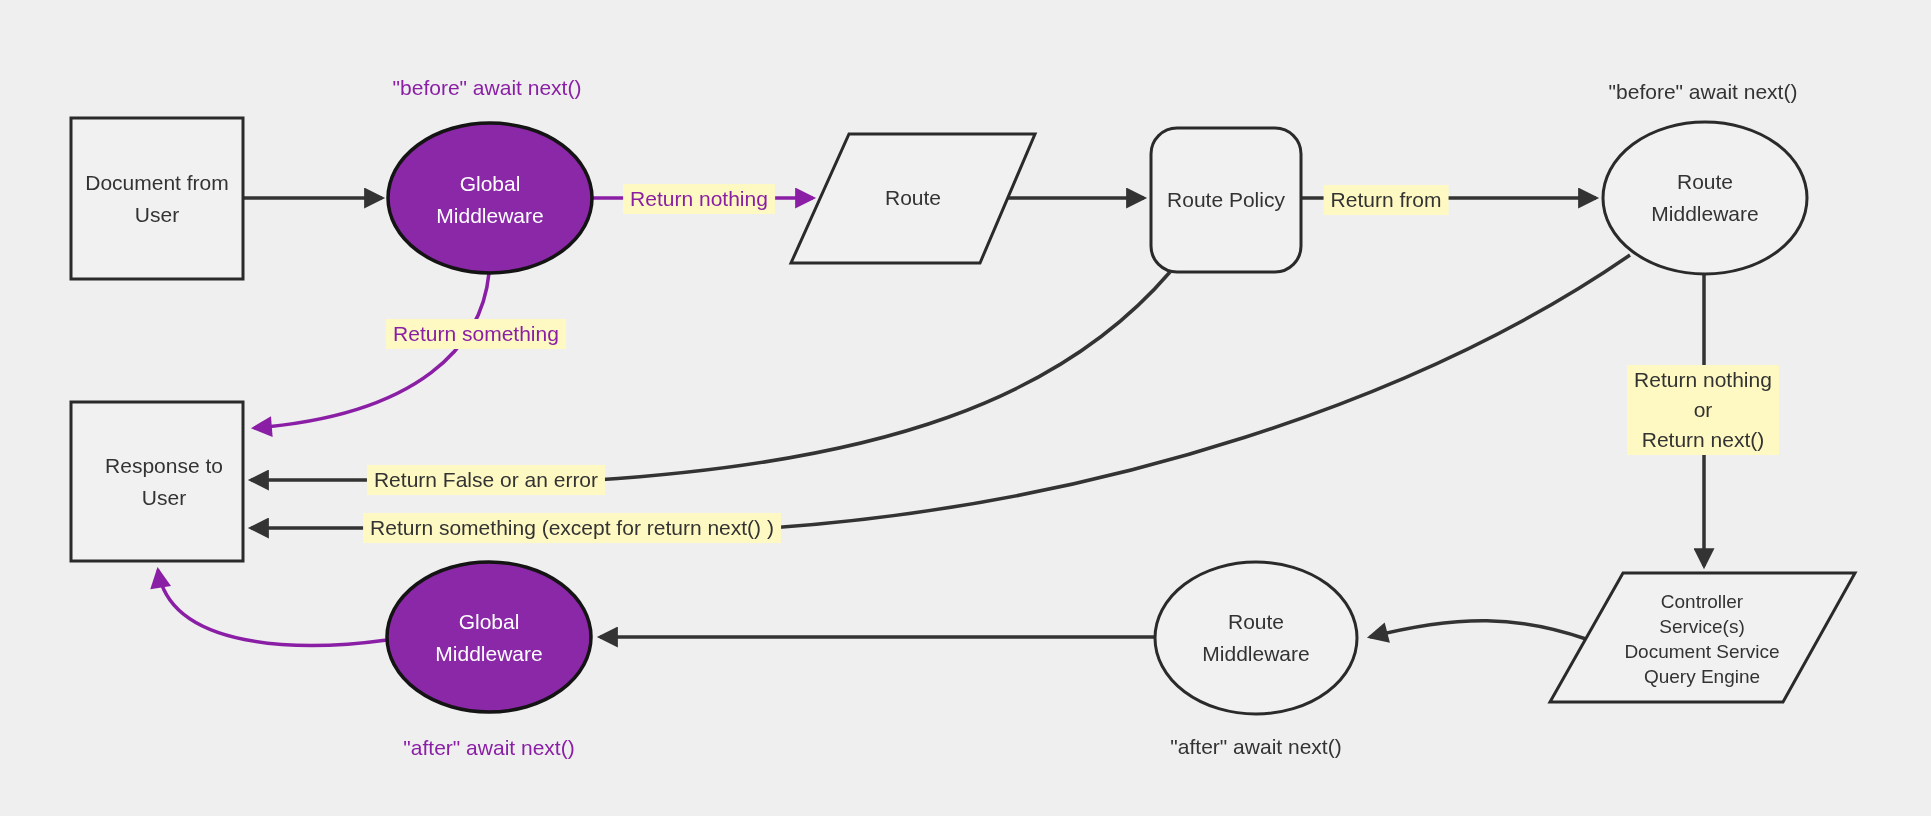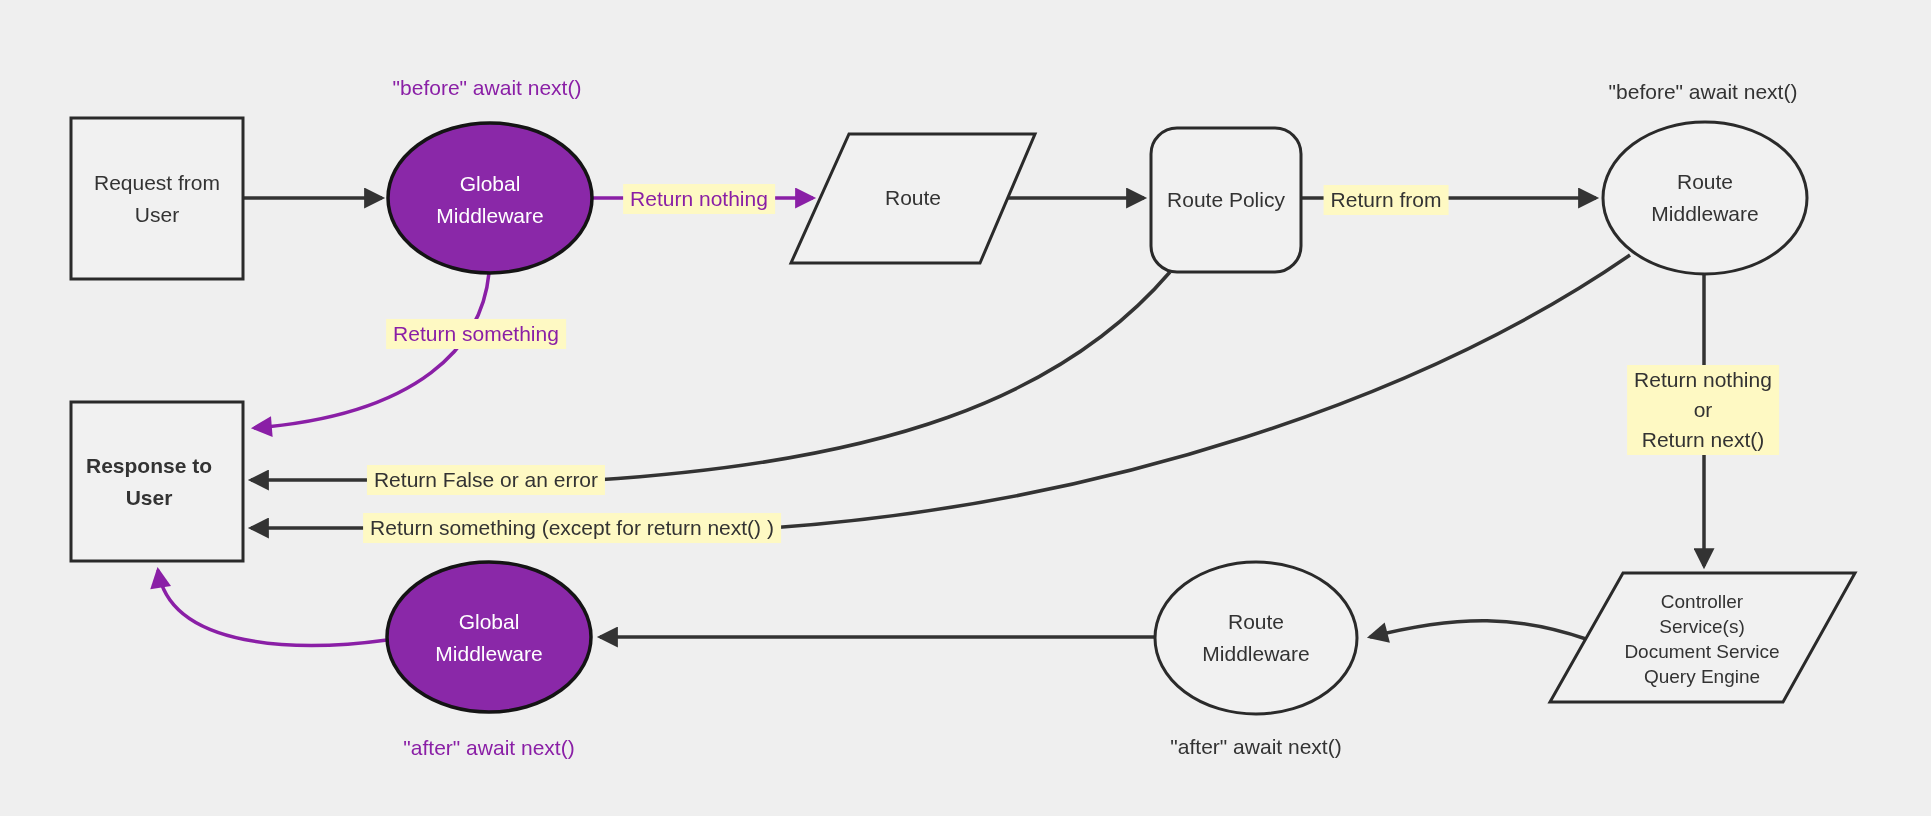--- a/index.html
+++ b/index.html
@@ -63,37 +63,37 @@
     <ellipse class="purple-node" cx="490" cy="198" rx="102" ry="75" fill="#8a28a8"></ellipse>
     <polygon class="node" points="849,134 1035,134 980,263 791,263"></polygon>
     <rect class="node" x="1151" y="128" width="150" height="144" rx="26"></rect>
     <ellipse class="node" cx="1705" cy="198" rx="102" ry="76"></ellipse>
     <polygon class="node" points="1623,573 1855,573 1783,702 1550,702"></polygon>
     <ellipse class="node" cx="1256" cy="638" rx="101" ry="76"></ellipse>
     <ellipse class="purple-node" cx="489" cy="637" rx="102" ry="75" fill="#8a28a8"></ellipse>
     <rect class="node" x="71" y="402" width="172" height="159"></rect>
   </svg>
 
-  <div class="lbl node-label" style="left:157px; top:199px;">Request from
+  <div class="lbl node-label" style="left:157px; top:199px;">Document from
 User</div>
   <div class="lbl node-label bold-white" style="left:490px; top:200px;">Global
 Middleware</div>
   <div class="lbl node-label" style="left:913px; top:198px;">Route</div>
   <div class="lbl node-label" style="left:1226px; top:200px;">Route Policy</div>
   <div class="lbl node-label" style="left:1705px; top:198px;">Route
 Middleware</div>
   <div class="lbl small" style="left:1702px; top:639px;">Controller
 Service(s)
 Document Service
 Query Engine</div>
   <div class="lbl node-label" style="left:1256px; top:638px;">Route
 Middleware</div>
   <div class="lbl node-label bold-white" style="left:489px; top:638px;">Global
 Middleware</div>
-  <div class="lbl node-label" style="left:149px; top:482px;font-weight:bold;">Response to
+  <div class="lbl node-label" style="left:164px; top:482px;">Response to
 User</div>
 
   <div class="lbl purple" style="left:487px; top:88px;">"before" await next()</div>
   <div class="lbl edge-label purple" style="left:699px; top:199px;">Return nothing</div>
   <div class="lbl edge-label" style="left:1386px; top:200px;">Return from</div>
   <div class="lbl" style="left:1703px; top:92px;">"before" await next()</div>
   <div class="lbl edge-label" style="left:1703px; top:410px;">Return nothing
 or
 Return next()</div>
   <div class="lbl edge-label" style="left:486px; top:480px;">Return False or an error</div>

